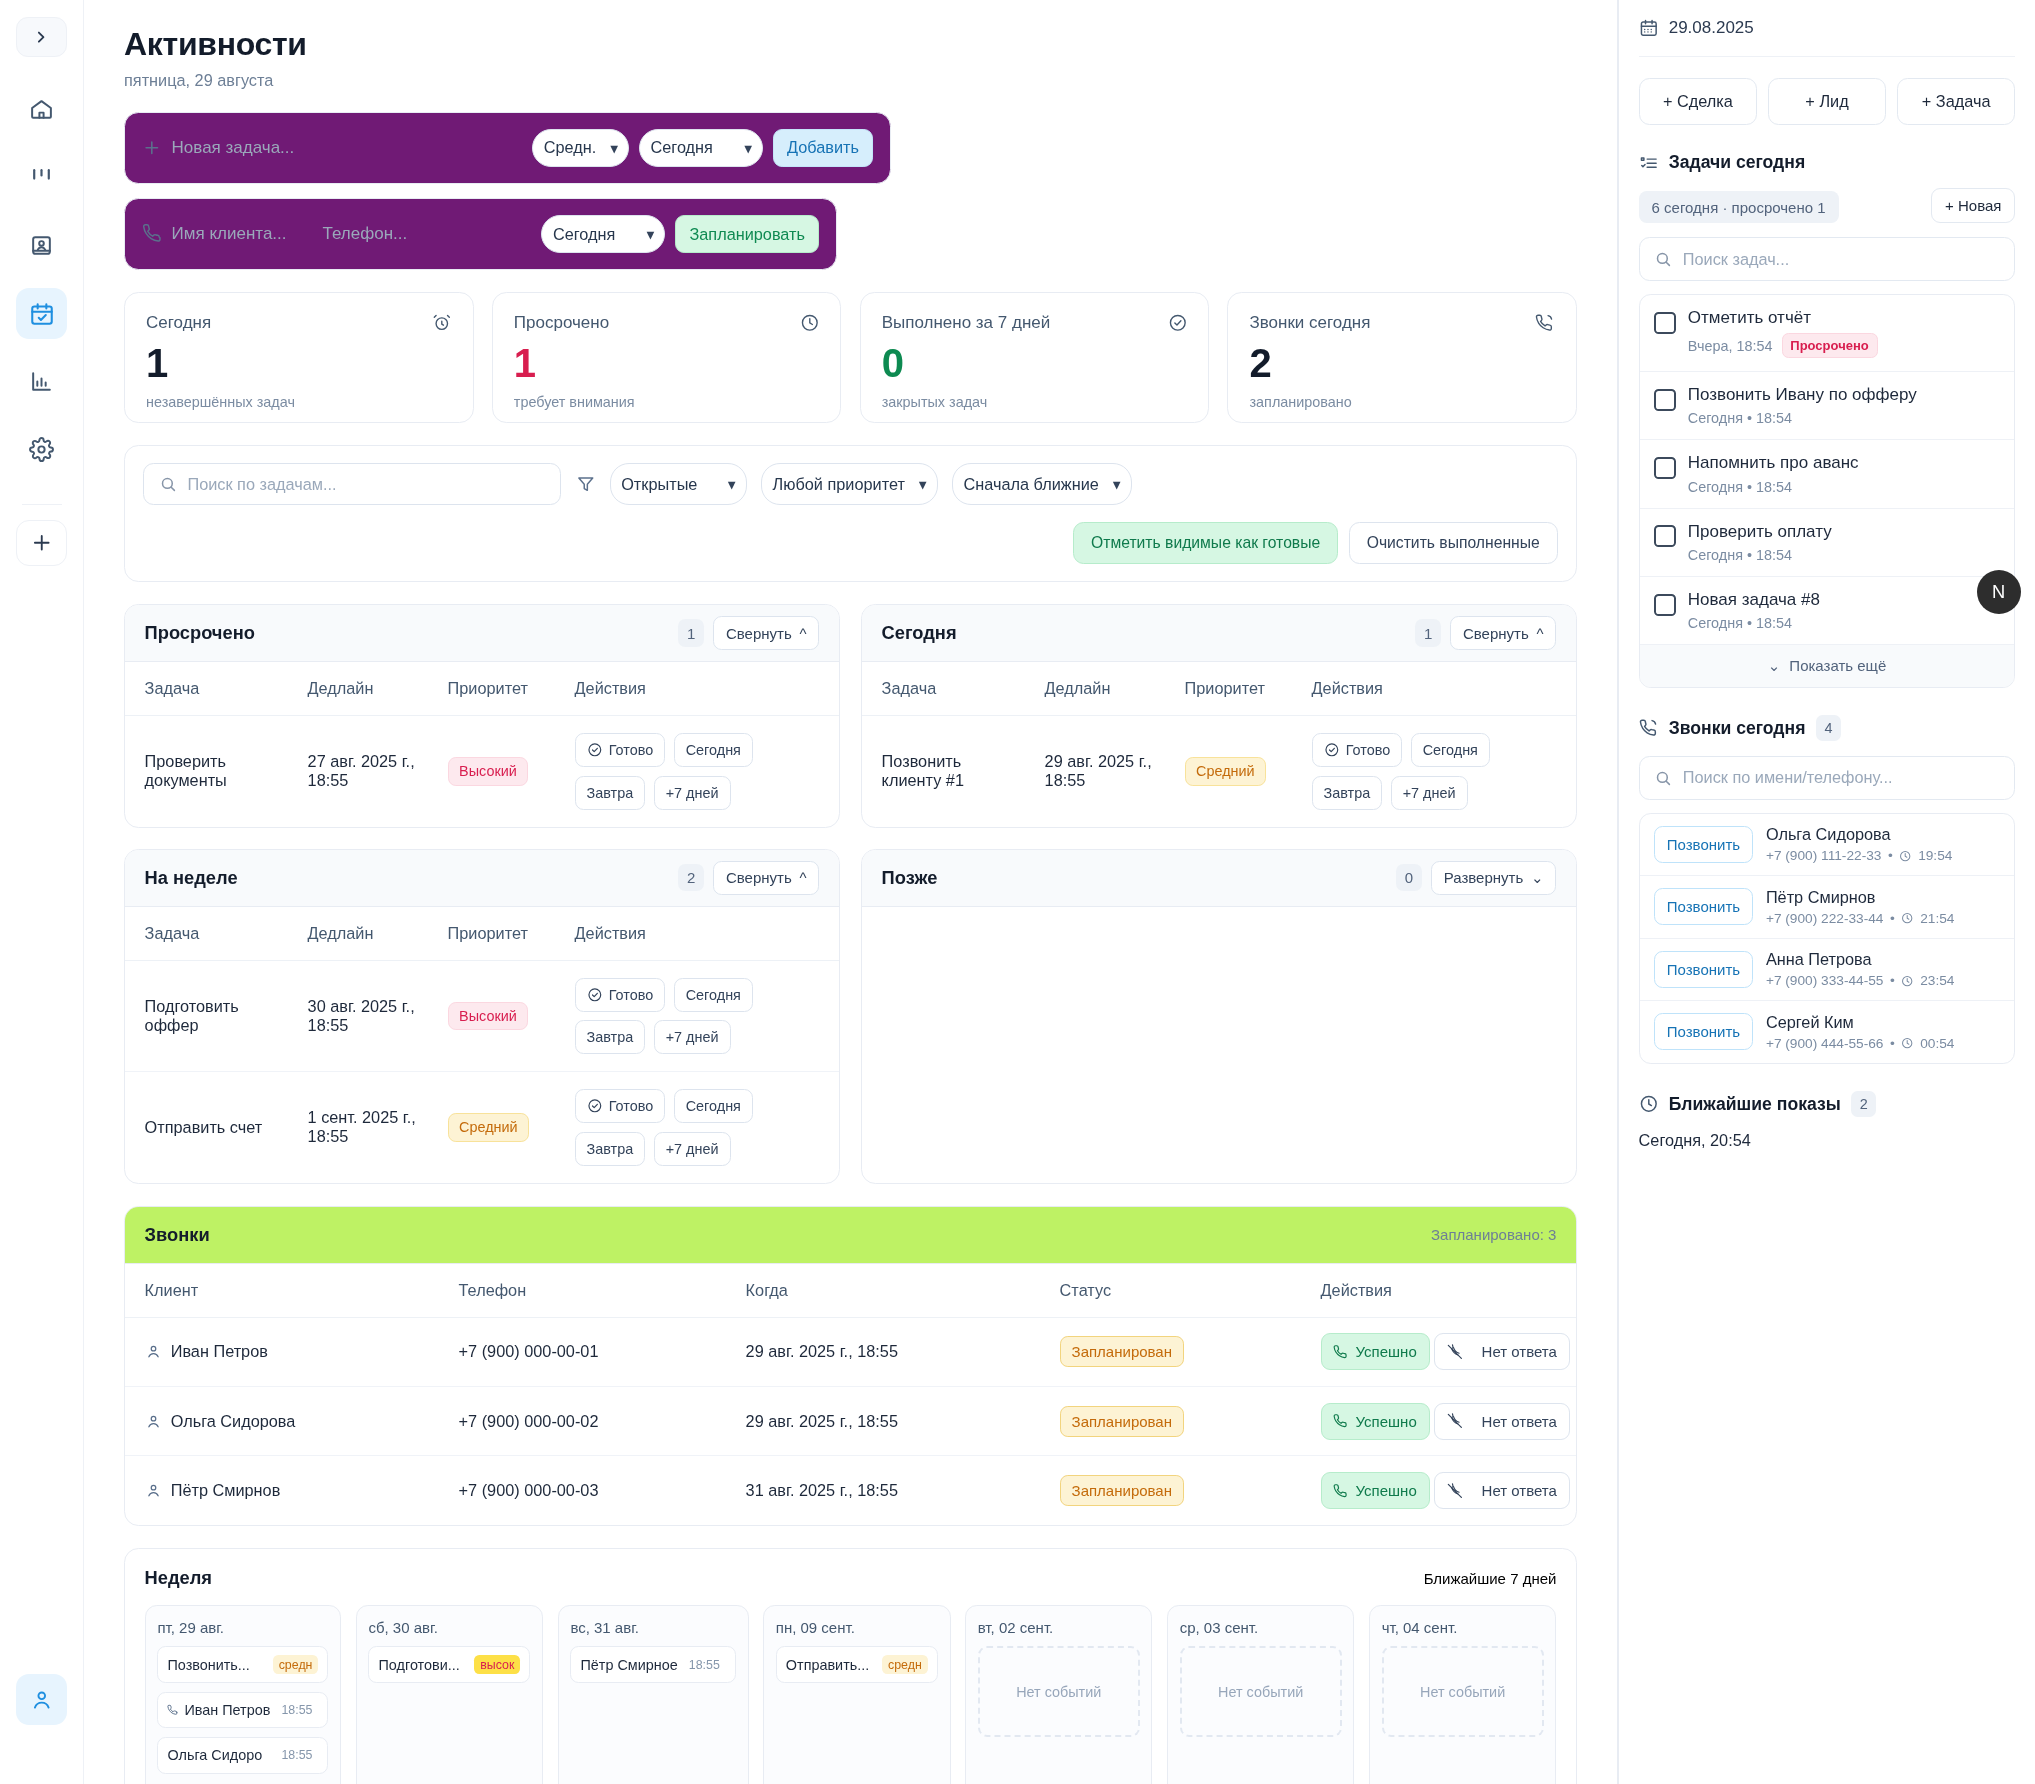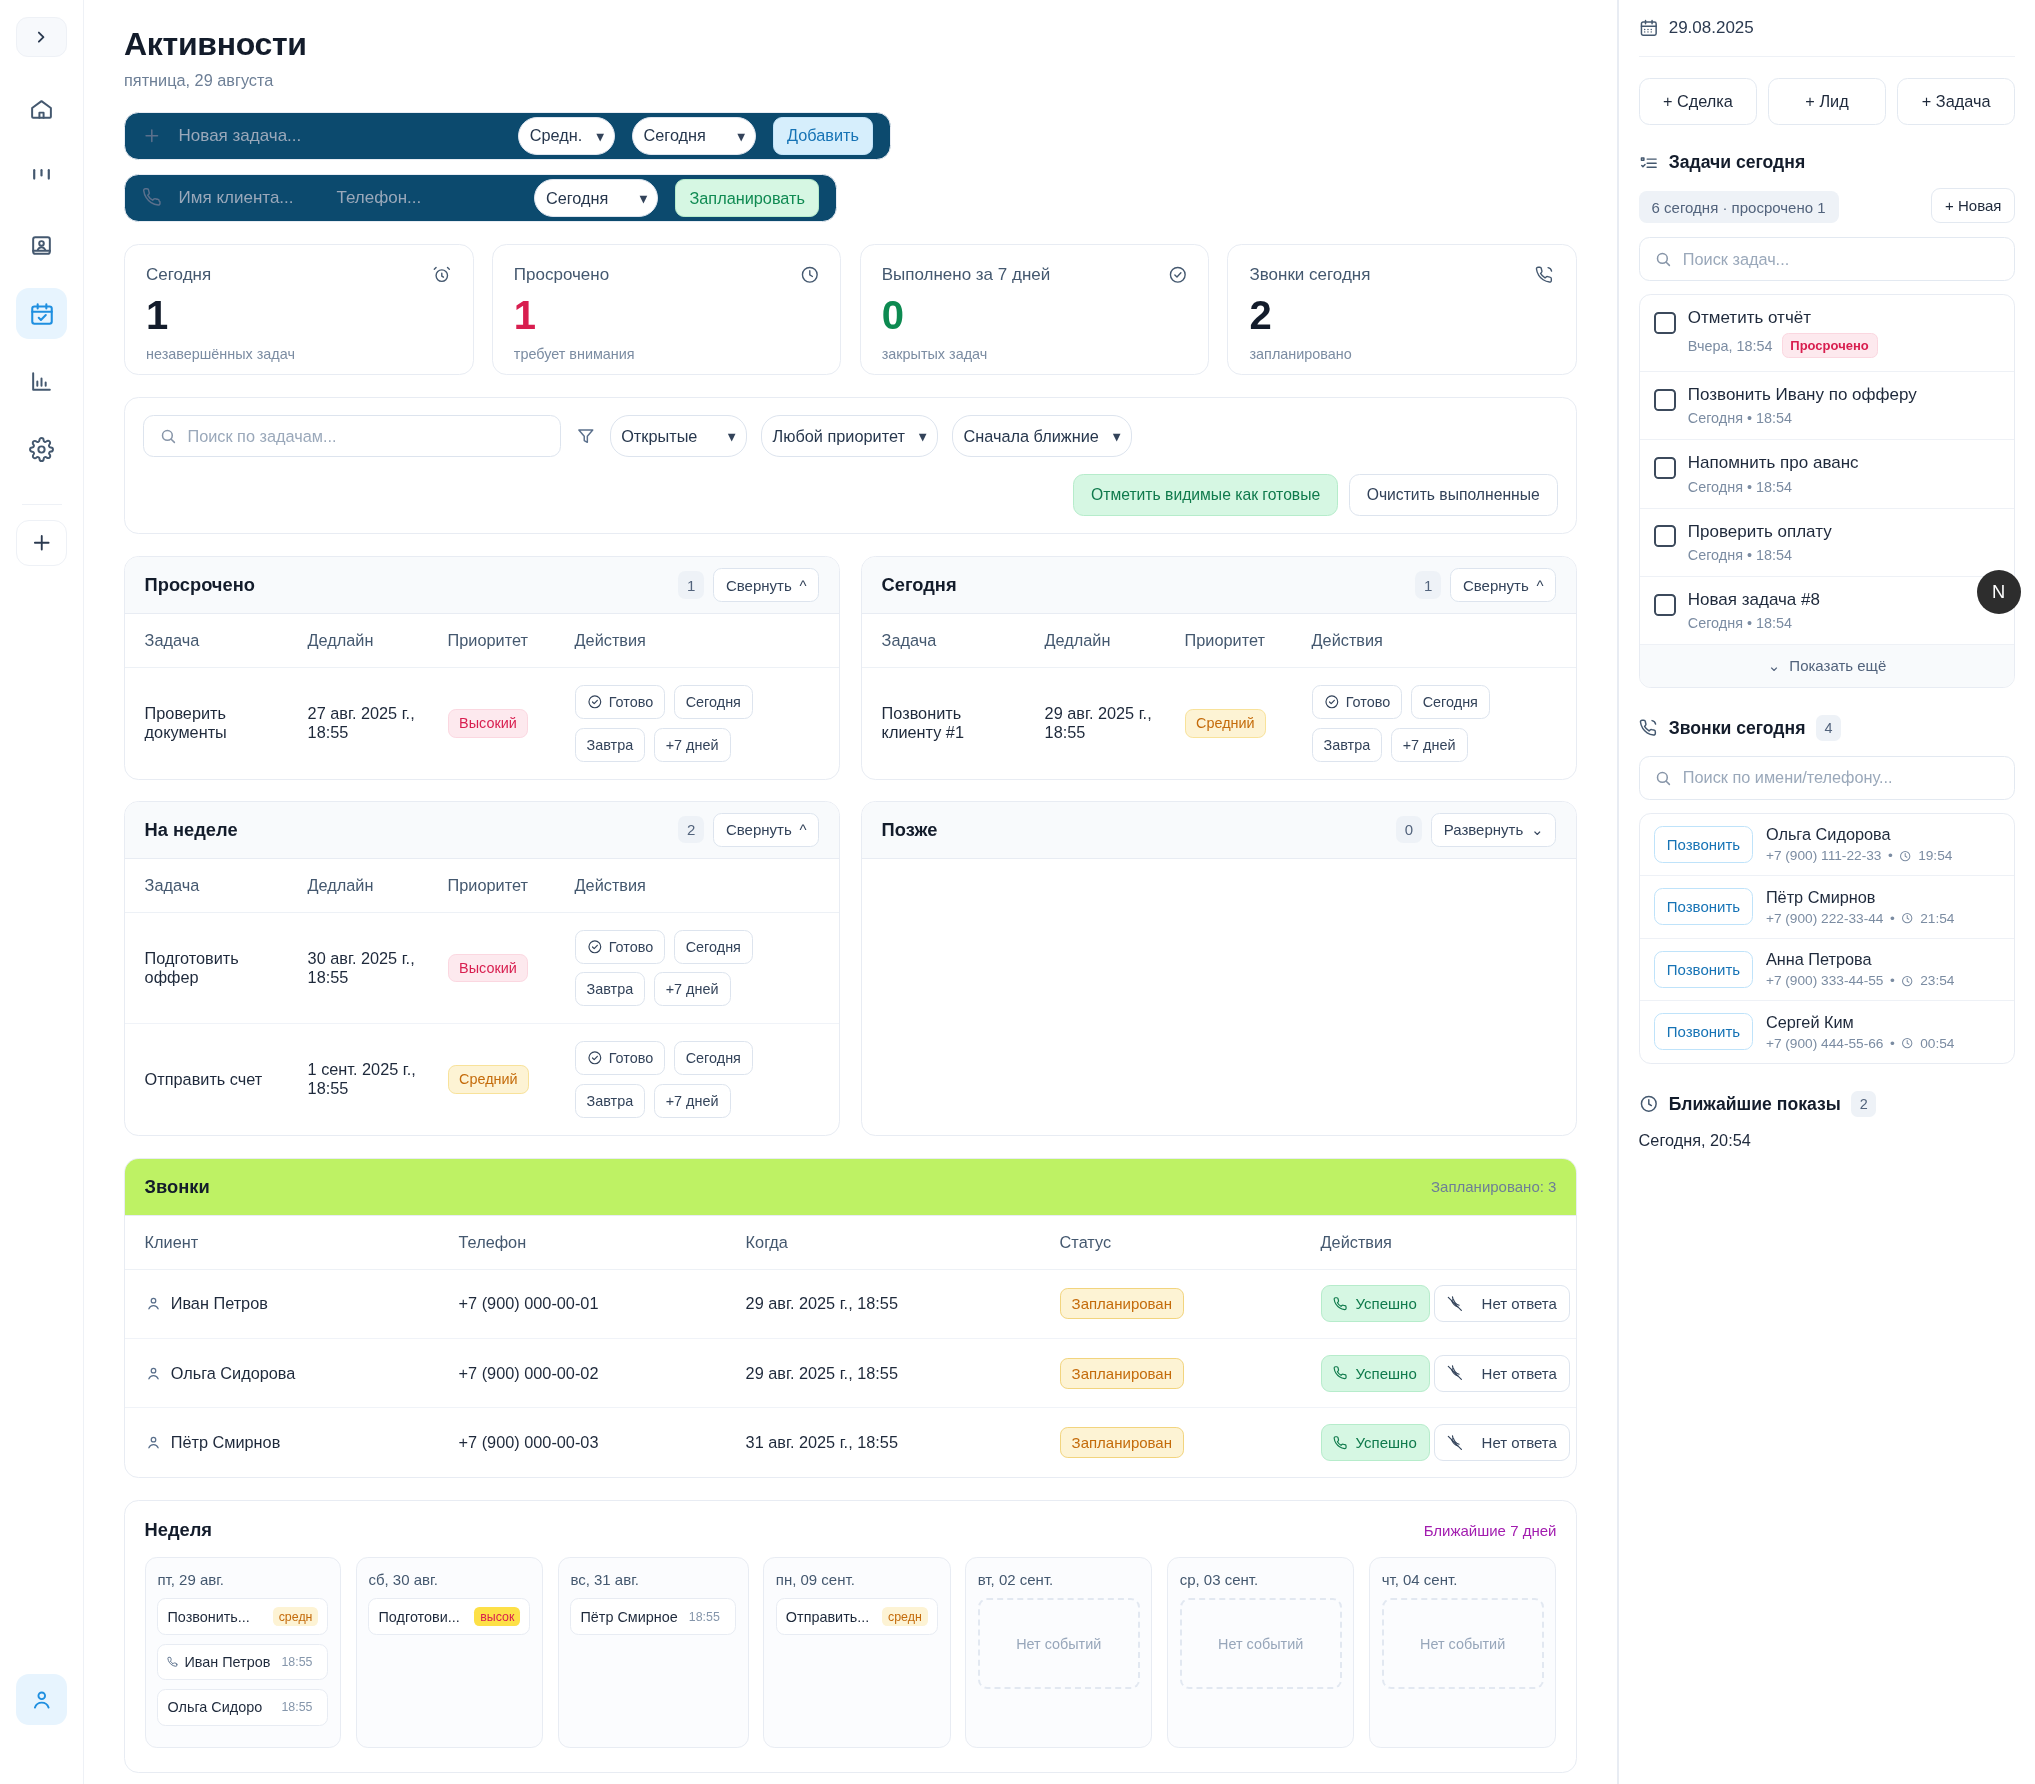--- a/index.html
+++ b/index.html
@@ -55,23 +55,23 @@
     position: relative;
   }
   .content { padding: 26px 40px 0 40px; flex: 1 1 auto; }
 
   h1.page-title { font-size: 32px; font-weight: 700; letter-spacing: -0.3px; color: #131c2b; }
   .page-sub { font-size: 16.3px; color: #6d7f96; margin-top: 7.8px; }
 
   .quick-row {
     margin-top: 22px;
     border: 1.3px solid #e8ecf3; border-radius: 14.4px;
-    background: #0c4a6e;
+    background: #701a75;
     display: flex; align-items: center;
-    height: 48px; padding: 0 17px; gap: 17px;
+    height: 72px; padding: 0 17px; gap: 10px;
     width: 767px;
   }
   .quick-row.second { margin-top: 14.4px; width: 713px; }
   .qi-icon { color: #5b708c; display: flex; align-items: center; }
   .qi-input { font-size: 17px; color: #9aa8ba; flex: 0 0 auto; }
   .qi-spacer { flex: 1 1 auto; }
   .sel {
     height: 38px; border: 1.3px solid #dde4ee; border-radius: 19px;
     background: #fff; display: flex; align-items: center;
     padding: 0 10.5px; gap: 14.4px; font-size: 16.3px; color: #27374d;
@@ -198,21 +198,21 @@
   .cbtn-no {
     height: 37px; border: 1.3px solid #dde4ee; border-radius: 9.1px; background: #fff;
     display: inline-flex; align-items: center; gap: 19px; padding: 0 11.8px;
     font-size: 15px; color: #33435a;
   }
 
   
   .week { margin-top: 22px; border: 1.3px solid #e8ecf3; border-radius: 14.4px; background: #fff; padding: 18.3px 19.6px 23.5px; }
   .week-head { display: flex; align-items: center; }
   .week-title { font-size: 18.3px; font-weight: 700; color: #131c2b; }
-  .week-meta { margin-left: auto; font-size: 15px; color: #a21caf; text-align: center; }
+  .week-meta { margin-left: auto; font-size: 15px; color: #000000; text-align: center; }
   .week-grid { display: grid; grid-template-columns: repeat(7, 1fr); gap: 14.4px; margin-top: 15.7px; }
   .day { border: 1.3px solid #e8ecf3; border-radius: 11.8px; background: #fbfcfe; padding: 13px 11.8px; min-height: 150px; }
   .day-label { font-size: 15px; color: #44586f; margin-bottom: 10.5px; }
   .ev {
     border: 1.3px solid #e8ecf3; border-radius: 8.5px; background: #fff;
     display: flex; align-items: center; gap: 5.2px; padding: 7.8px 9.1px; margin-bottom: 8.5px;
     font-size: 14.4px; color: #1e293b; white-space: nowrap; overflow: hidden;
   }
   .ev .ev-t { flex: 1 1 auto; overflow: hidden; text-overflow: ellipsis; }
   .mini { font-size: 12.4px; border-radius: 5.2px; padding: 2.6px 5.9px; }

